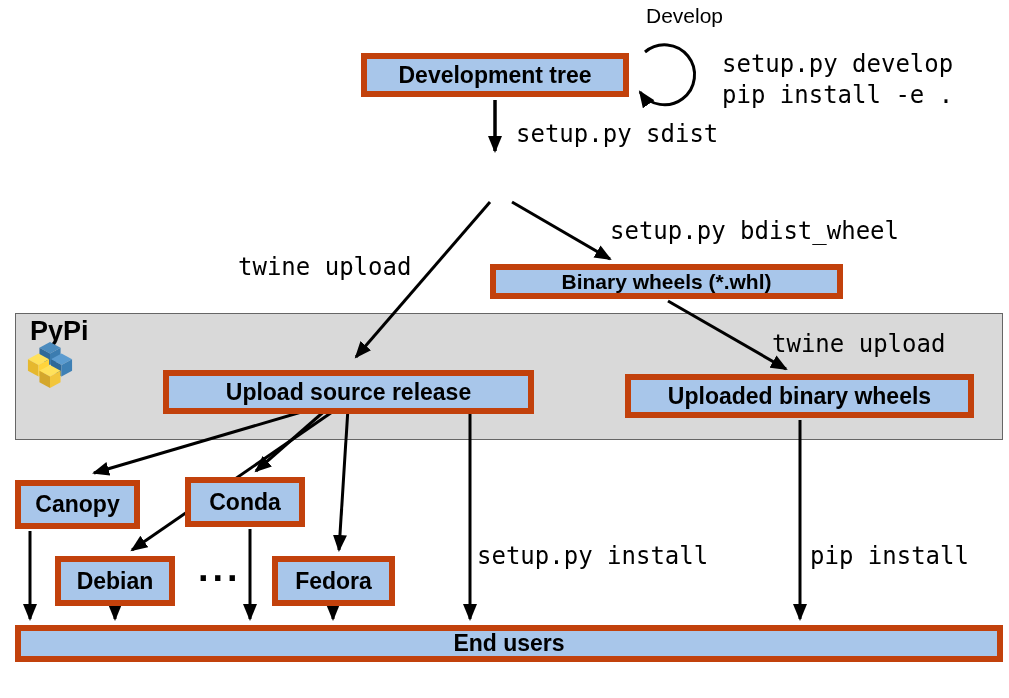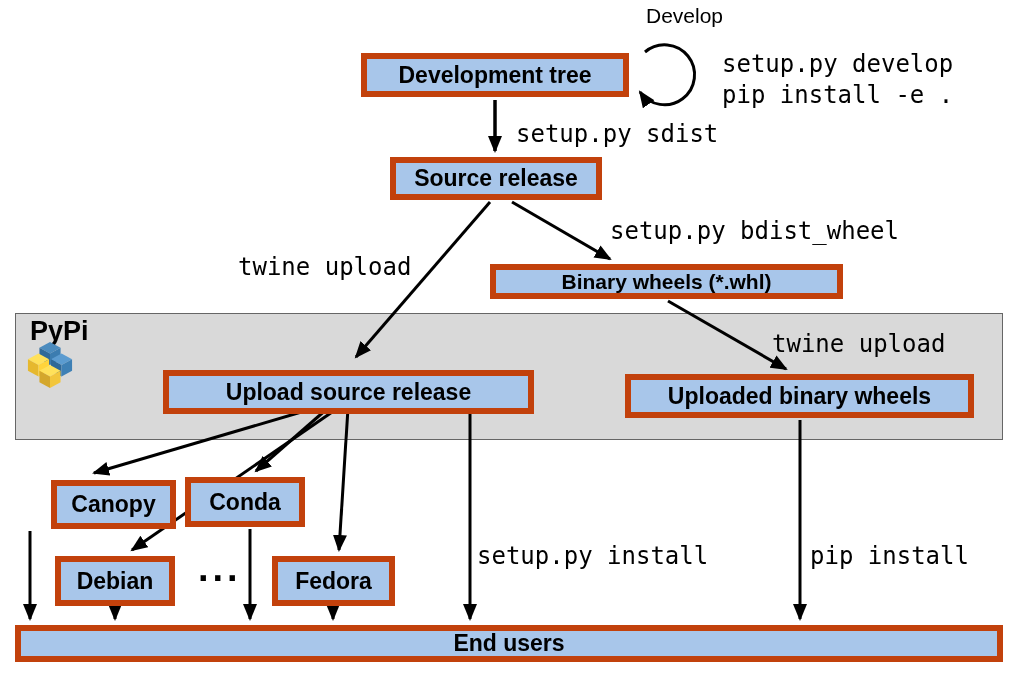--- a/index.html
+++ b/index.html
@@ -85,29 +85,28 @@
     <line x1="30" y1="531" x2="30" y2="619" stroke="#000" stroke-width="3" marker-end="url(#ah)"></line>
     <line x1="250" y1="529" x2="250" y2="619" stroke="#000" stroke-width="3" marker-end="url(#ah)"></line>
     <line x1="115" y1="608" x2="115" y2="619" stroke="#000" stroke-width="3" marker-end="url(#ah)"></line>
     <line x1="333" y1="608" x2="333" y2="619" stroke="#000" stroke-width="3" marker-end="url(#ah)"></line>
 
     <line x1="800" y1="420" x2="800" y2="619" stroke="#000" stroke-width="3" marker-end="url(#ah)"></line>
   </svg>
 
   <div class="node" style="left:361px;top:53px;width:268px;height:44px;">Development tree</div>
 
-  <div class="node" style="left:390px;top:157px;width:212px;height:43px;">Source release</div>
 
   <div class="node small" style="left:490px;top:264px;width:353px;height:35px;">Binary wheels (*.whl)</div>
 
   <div class="node" style="left:163px;top:362px;width:371px;height:44px;margin-top:8px;">Upload source release</div>
 
   <div class="node" style="left:625px;top:374px;width:349px;height:44px;">Uploaded binary wheels</div>
 
-  <div class="node" style="left:15px;top:480px;width:125px;height:49px;margin-left:36px;">Canopy</div>
+  <div class="node" style="left:15px;top:480px;width:125px;height:49px;">Canopy</div>
 
   <div class="node" style="left:185px;top:477px;width:120px;height:50px;">Conda</div>
 
   <div class="node" style="left:55px;top:556px;width:120px;height:50px;">Debian</div>
 
   <div class="node" style="left:272px;top:556px;width:123px;height:50px;">Fedora</div>
 
   <div class="node" style="left:15px;top:625px;width:988px;height:37px;">End users</div>
 
   <div class="sans" style="left:646px;top:4px;">Develop</div>

